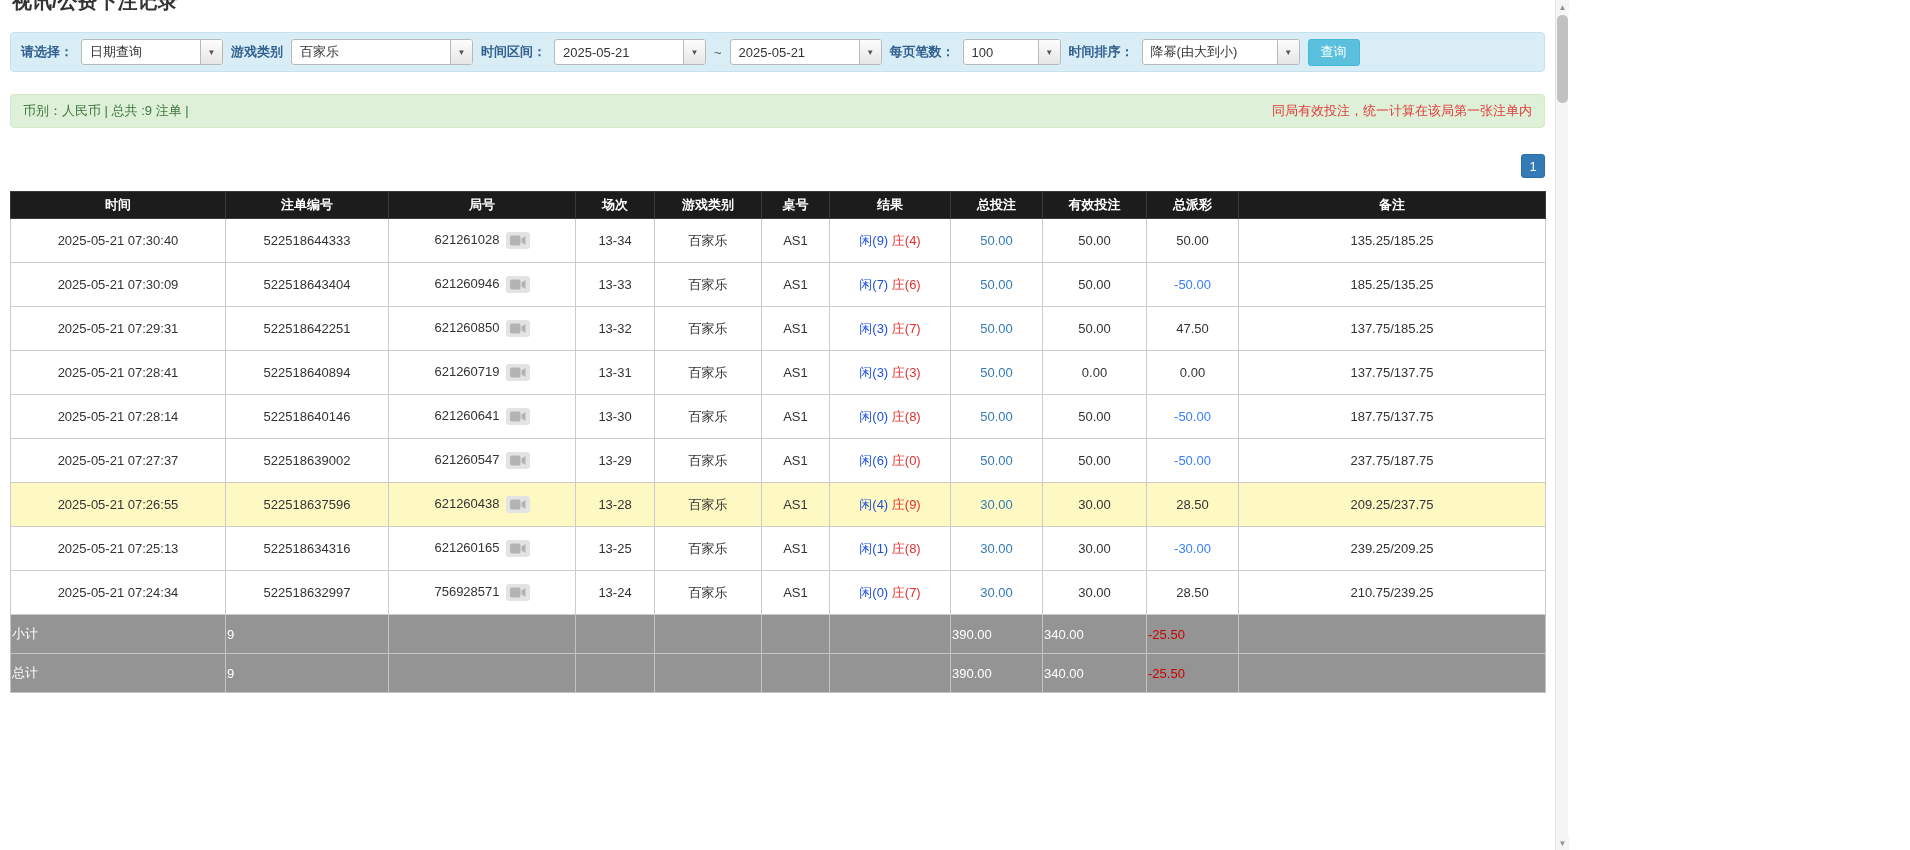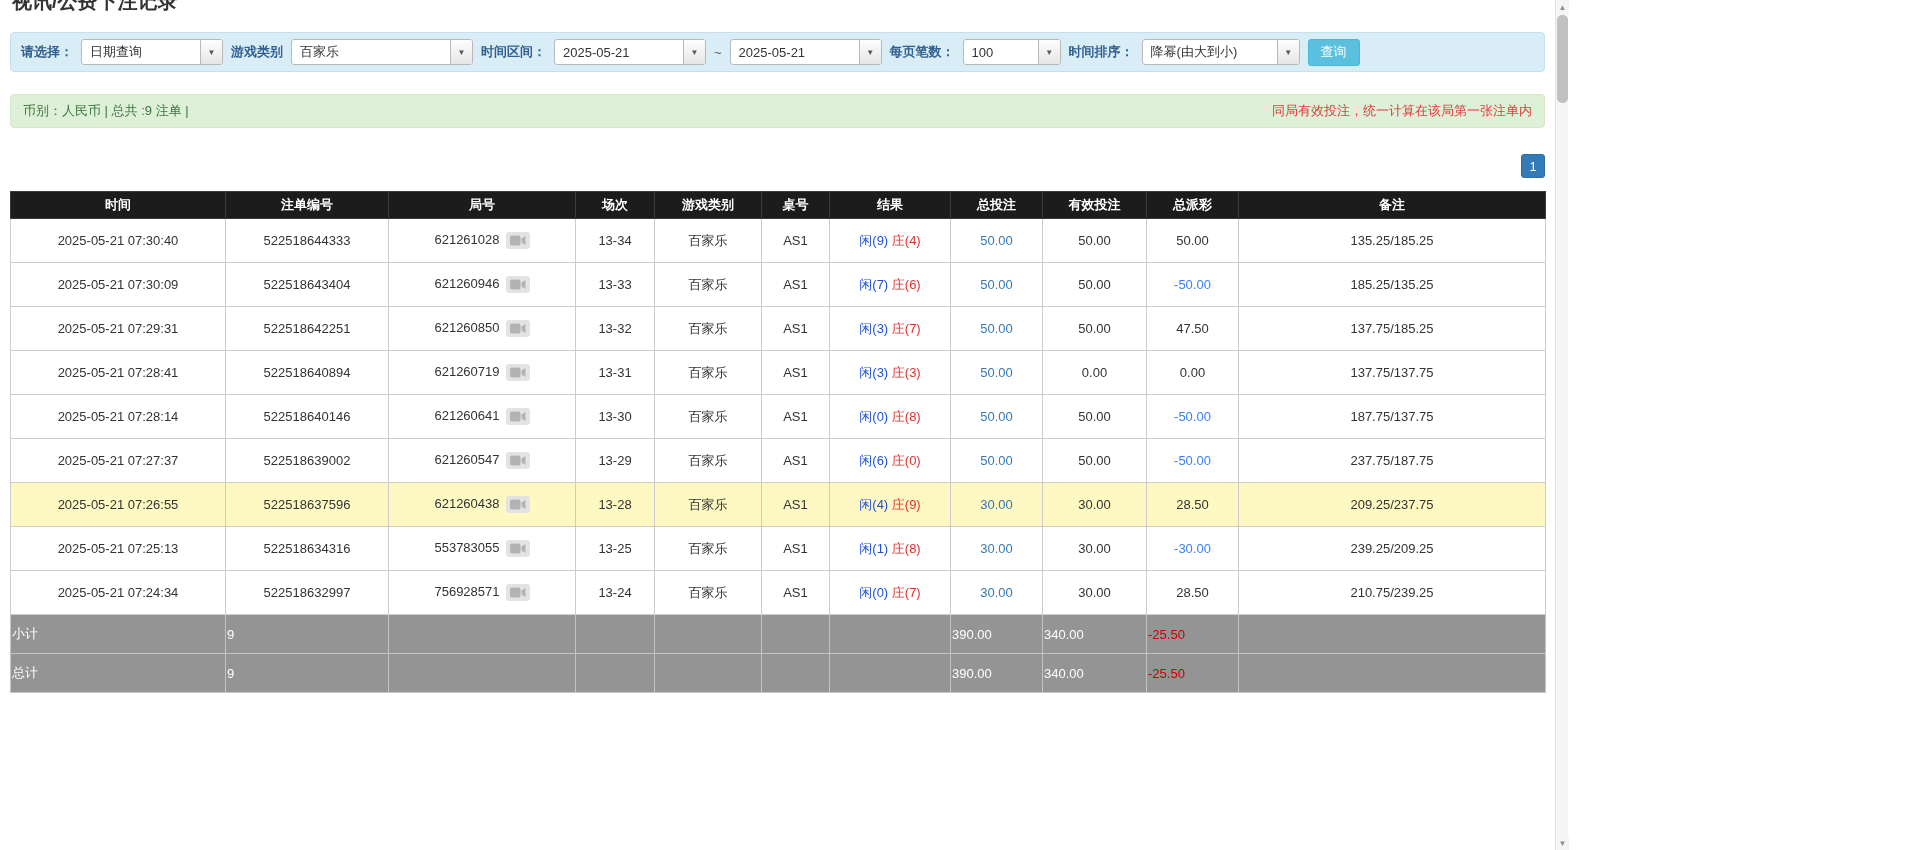--- a/index.html
+++ b/index.html
@@ -257,21 +257,21 @@
           <td>AS1</td>
           <td><span class="xian">闲(4)</span> <span class="zhuang">庄(9)</span></td>
           <td><span class="link">30.00</span></td>
           <td>30.00</td>
           <td><span class="">28.50</span></td>
           <td>209.25/237.75</td>
         </tr>
         <tr>
           <td>2025-05-21 07:25:13</td>
           <td>522518634316</td>
-          <td><span>553783055</span><span class="vid-icon">
+          <td><span>621260165</span><span class="vid-icon">
               <svg width="16" height="11" viewBox="0 0 16 11">
                 <rect x="0" y="0.5" width="10.5" height="10" rx="2" fill="#b3b3b3"></rect>
                 <path d="M11.5 3.5 L15.5 1 V10 L11.5 7.5 Z" fill="#b3b3b3"></path>
               </svg>
             </span></td>
           <td>13-25</td>
           <td>百家乐</td>
           <td>AS1</td>
           <td><span class="xian">闲(1)</span> <span class="zhuang">庄(8)</span></td>
           <td><span class="link">30.00</span></td>

